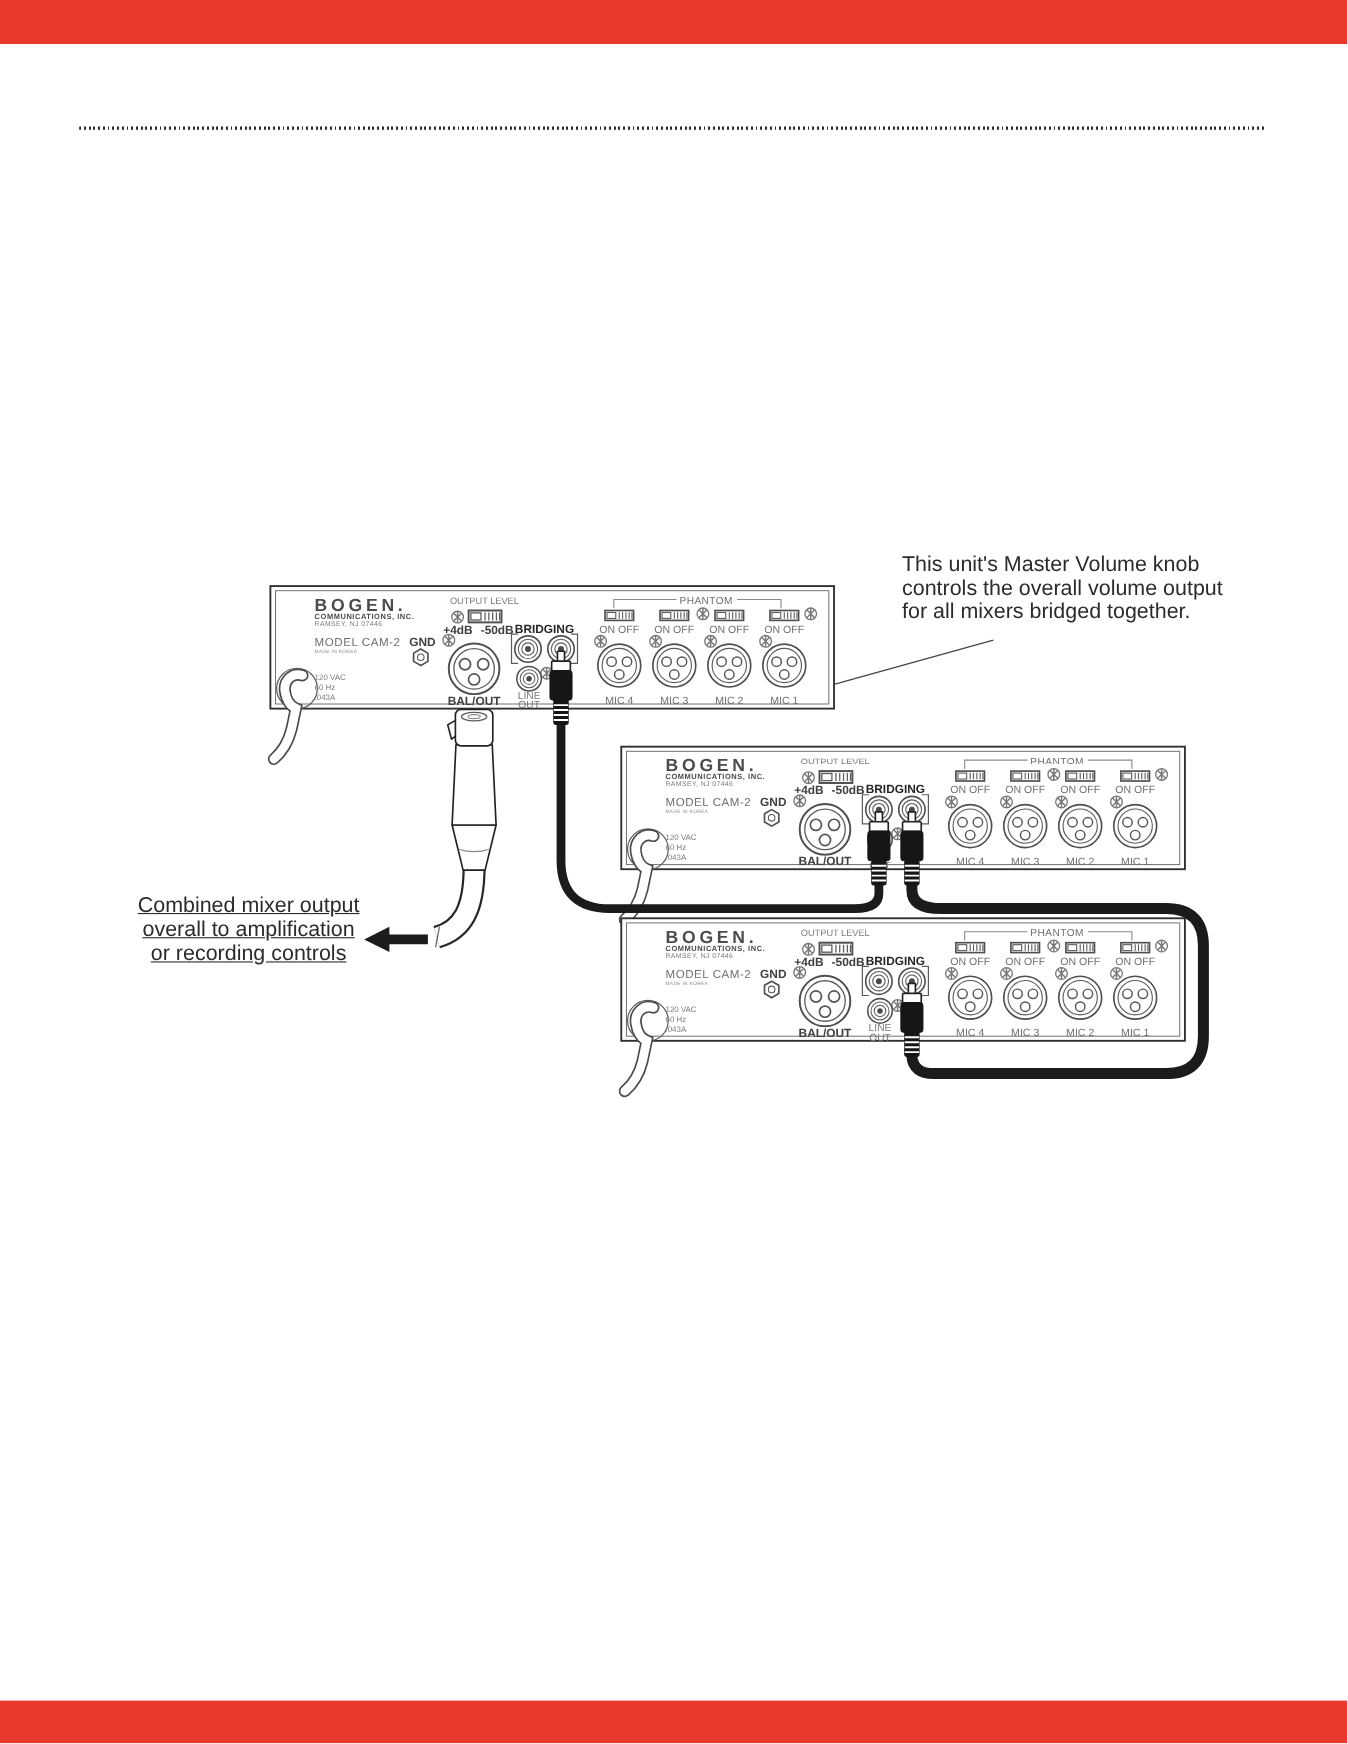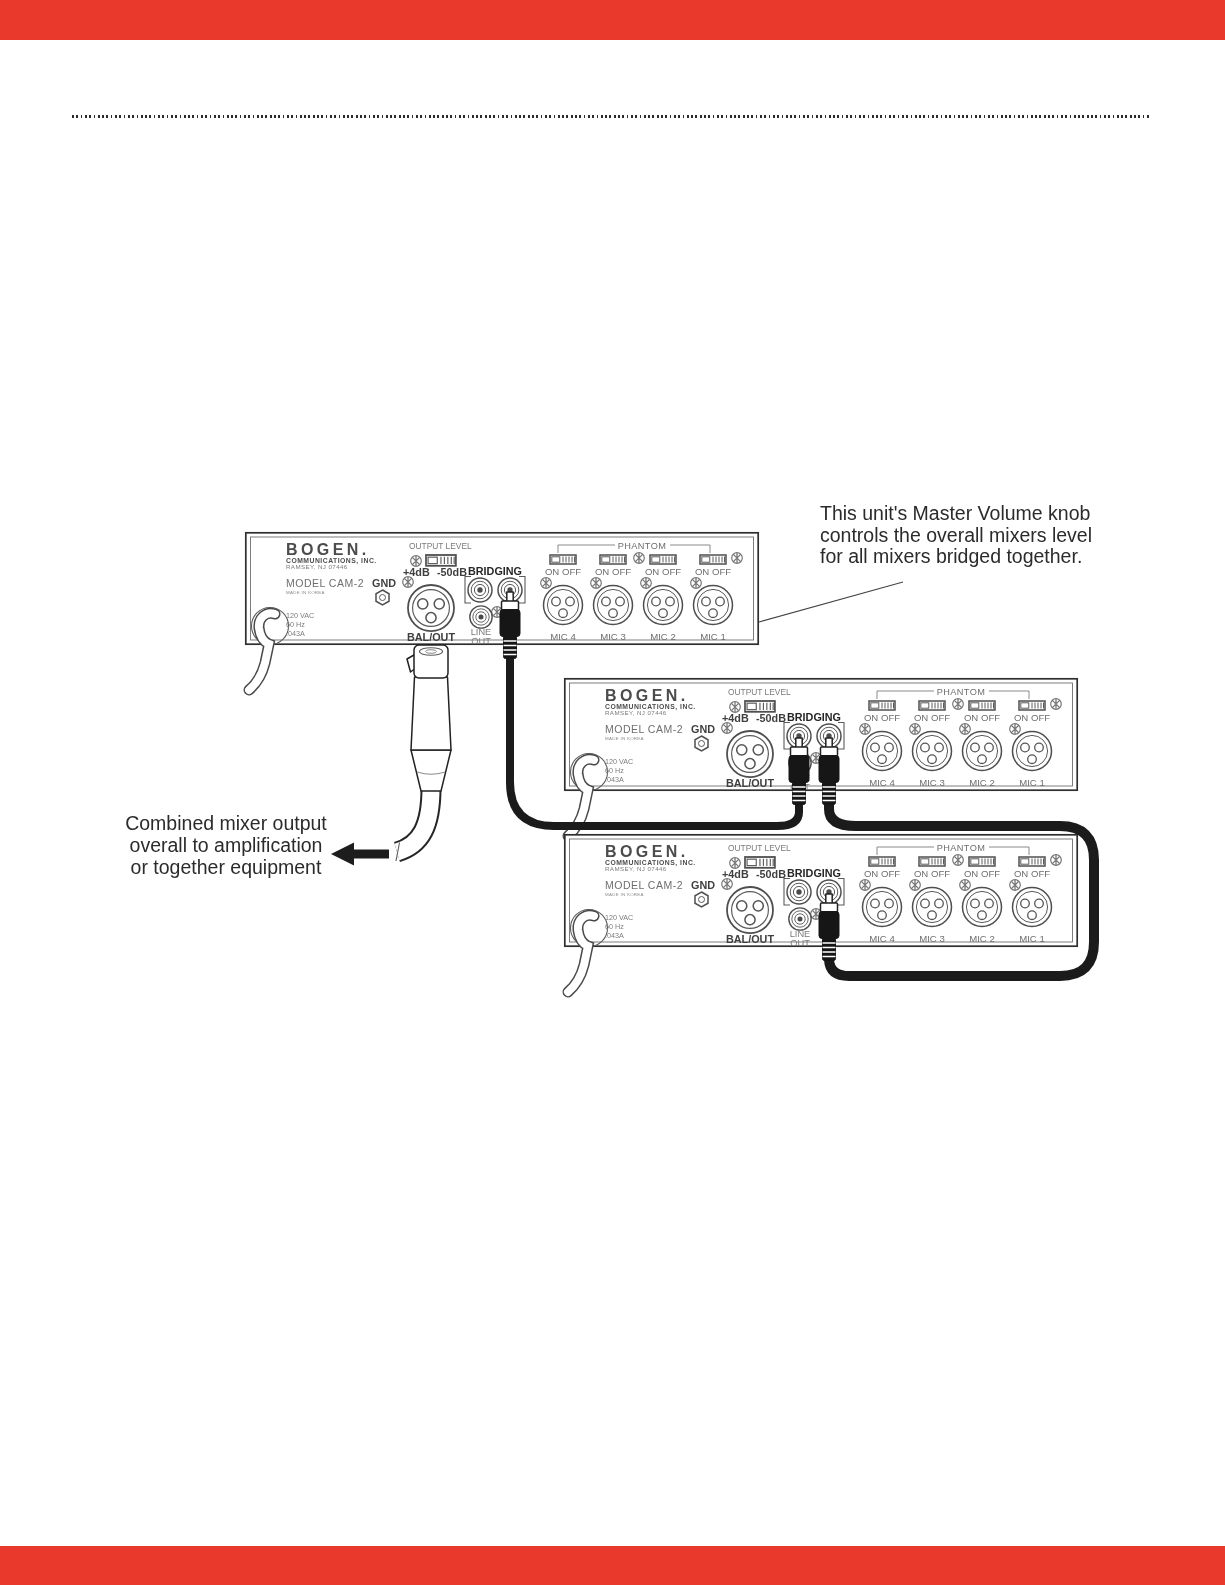--- a/index.html
+++ b/index.html
@@ -7,21 +7,21 @@
         font-family:"Liberation Sans",sans-serif;}
   .redbar{position:absolute;left:0;width:1225px;}
   .redbar.top{top:0;height:40px;}
   .redbar.bottom{top:1546px;height:39px;}
   .blackline{position:absolute;left:0;top:1577px;width:1096px;height:4px;background:#111;}
   .dotted-rule{position:absolute;left:72px;top:115px;width:1078px;height:3px;
      background:repeating-linear-gradient(to right,#2b2b2b 0 1.7px,transparent 1.7px 4.3px);}
   .art{position:absolute;left:0;top:0;}
   .callout{position:absolute;color:#2b2b2b;}
   .callout-master{left:780px;top:503px;font-size:19.5px;line-height:21.5px;text-align:left;margin-left:40px;}
-  .callout-output{left:110px;top:812px;width:232px;font-size:19.5px;line-height:22px;text-align:center;}
+  .callout-output{left:110px;top:812px;width:232px;font-size:19.5px;line-height:22px;text-align:center;text-decoration:underline;}
   
   .po{fill:#ffffff;stroke:#2f2f2f;stroke-width:1.7;}
   .pi{fill:none;stroke:#6f6f6f;stroke-width:0.9;}
   .ln{fill:none;stroke:#5b5b5b;stroke-width:1.1;}
   .lnt{fill:none;stroke:#8a8a8a;stroke-width:1;}
   .jw{fill:#ffffff;stroke:#4f4f4f;stroke-width:1.5;}
   .jr{fill:none;stroke:#5b5b5b;stroke-width:1;}
   .hole{fill:#ffffff;stroke:#555555;stroke-width:1.3;}
   .wb{fill:#ffffff;stroke:#222222;stroke-width:1.5;stroke-linejoin:round;}
   .bk{fill:#161616;stroke:#161616;stroke-width:1;}
@@ -197,23 +197,23 @@
       <rect x="414" y="645" width="34" height="33" rx="5" class="wb"></rect>
       <ellipse cx="431" cy="651.5" rx="11.5" ry="3.8" class="ln"></ellipse>
       <ellipse cx="431" cy="651.5" rx="5.5" ry="1.8" class="lnt"></ellipse>
     </g>
 
     <path d="M331 854 L354 842.5 L354 849.6 L389 849.6 L389 858.4 L354 858.4 L354 865.5 Z" fill="#1d1d1d"></path>
   </svg>
 
   <div class="callout callout-master">
     <div>This unit's Master Volume knob</div>
-    <div>controls the overall mixers level</div>
+    <div>controls the overall volume output</div>
     <div>for all mixers bridged together.</div>
   </div>
 
   <div class="callout callout-output">
     <div>Combined mixer output</div>
     <div>overall to amplification</div>
-    <div>or together equipment</div>
+    <div>or recording controls</div>
   </div>
 
 </div>
 
 </body></html>

